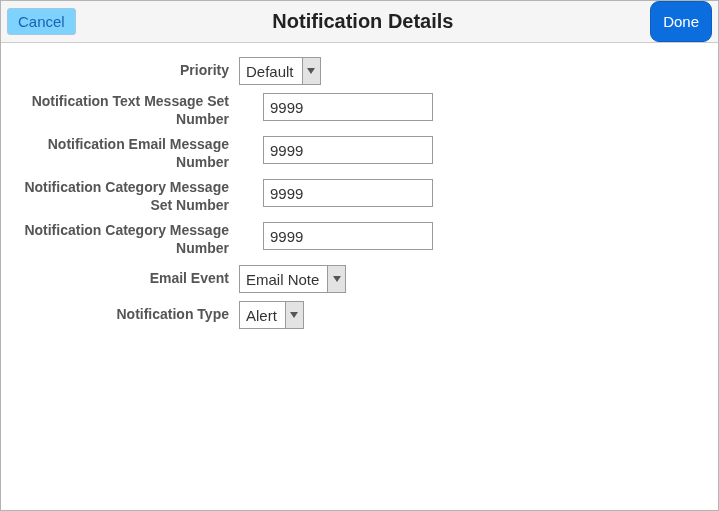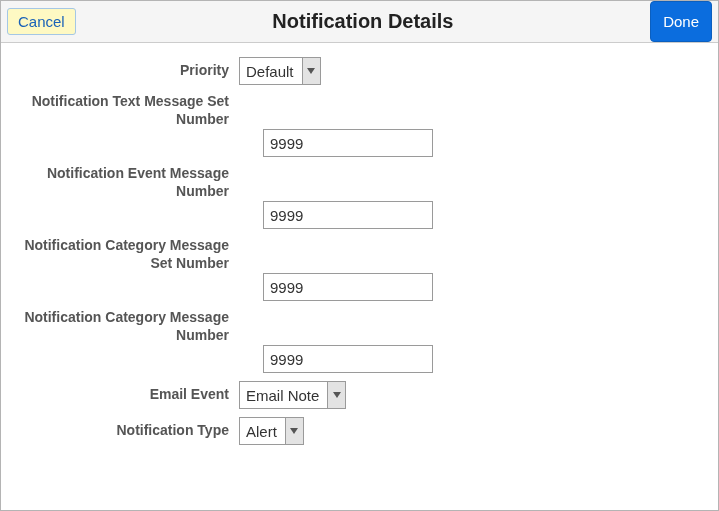--- a/index.html
+++ b/index.html
@@ -21,42 +21,42 @@
   .header {
     height: 42px;
     background: #f5f5f5;
     border-bottom: 1px solid #ccc;
     display: flex;
     align-items: center;
     justify-content: space-between;
     padding: 0 6px;
   }
   .cancel-btn {
-    background: #fef9c3;
+    background: #7dd3fc;
     border: 1px solid #a4c7e5;
     color: #1a62b8;
     font-size: 15px;
     padding: 4px 10px;
     border-radius: 3px;
     cursor: pointer;
   }
   .title {
     font-size: 20px;
     font-weight: bold;
     color: #222;
     flex: 1;
     text-align: center;
   }
   .done-btn {
     background: #0b6dde;
     border: 1px solid #0b5fbf;
     color: #fff;
     font-size: 15px;
     padding: 11px 12px;
-    border-radius: 4px;
+    border-radius: 9px;
     cursor: pointer;
   }
   .body {
     flex: 1;
     padding: 14px 10px 10px 10px;
   }
   .form-row {
     display: flex;
     align-items: center;
     margin-bottom: 8px;
@@ -71,21 +71,20 @@
     font-size: 14px;
     line-height: 1.25;
   }
   .text-input {
     width: 170px;
     height: 28px;
     padding: 3px 6px;
     border: 1px solid #9a9a9a;
     font-size: 15px;
     color: #333;
-    margin-top: 36px;
   }
   .select-wrap {
     display: inline-flex;
     align-items: stretch;
     border: 1px solid #9a9a9a;
     height: 28px;
     background: #fff;
   }
   .select-value {
     padding: 4px 8px 4px 6px;
@@ -127,21 +126,21 @@
         </span>
       </div>
     </div>
 
     <div class="form-row tall">
       <div class="label">Notification Text Message Set Number</div>
       <input type="text" class="text-input" value="9999" style="">
     </div>
 
     <div class="form-row tall">
-      <div class="label">Notification Event Message Number</div>
+      <div class="label">Notification Email Message Number</div>
       <input type="text" class="text-input" value="9999" style="">
     </div>
 
     <div class="form-row tall">
       <div class="label">Notification Category Message Set Number</div>
       <input type="text" class="text-input" value="9999" style="">
     </div>
 
     <div class="form-row tall">
       <div class="label">Notification Category Message Number</div>

